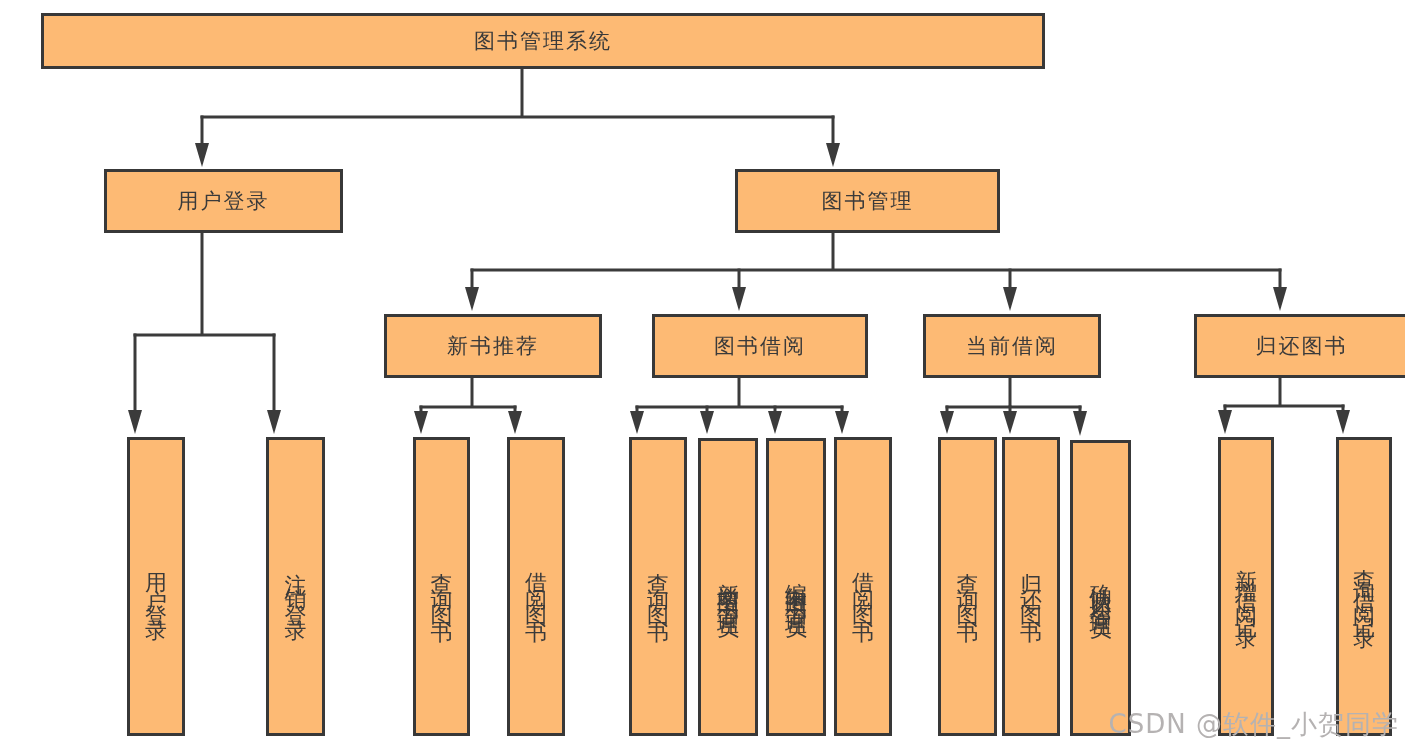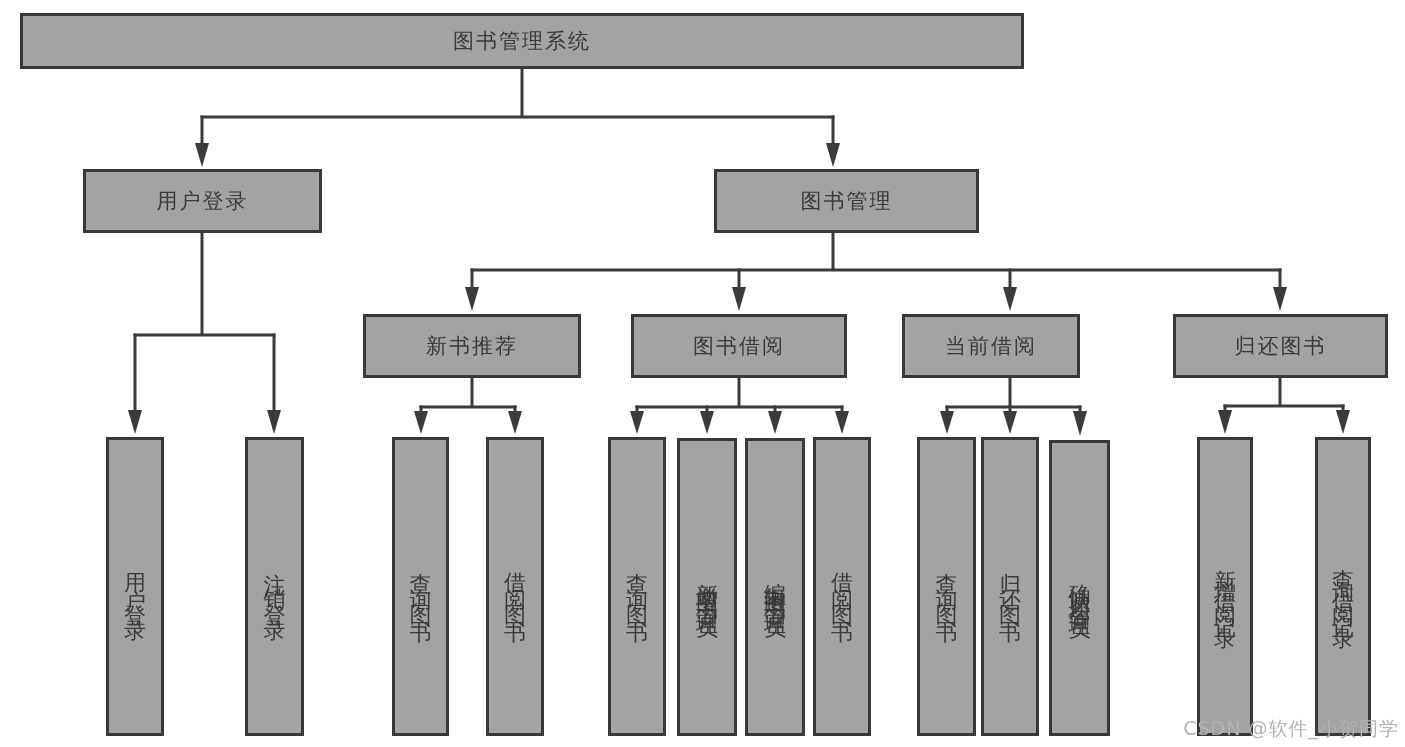--- a/index.html
+++ b/index.html
@@ -15,45 +15,46 @@
     position: absolute;
     left: 0; top: 0;
     width: 1405px; height: 747px;
   }
   #connectors path { stroke: #3b3b3b; stroke-width: 3; fill: none; }
   #connectors polygon { fill: #3b3b3b; stroke: none; }
   .node {
     position: absolute;
     box-sizing: border-box;
     border: 3px solid #383838;
-    background: #a3a3a3;
+    background: #fdba74;
     color: #3a3a3a;
     display: flex;
     align-items: center;
     justify-content: center;
     text-align: center;
+    margin-left: 21px;
   }
   .node-h {
     font-size: 21px;
     letter-spacing: 2px;
     line-height: 1;
   }
   .node-v {
     writing-mode: vertical-rl;
     font-size: 22px;
     letter-spacing: 16px;
     line-height: 1;
   }
   .node-v.long { letter-spacing: 5px; }
   .node-v.mid  { letter-spacing: 12px; }
   #watermark {
     position: absolute;
     right: 6px;
     bottom: 5px;
-    font-size: 19px;
+    font-size: 26px;
     color: #b5b2b2;
     letter-spacing: 1px;
     white-space: nowrap;
   }
 </style>
 </head>
 <body>
 
 <div id="canvas">
 

